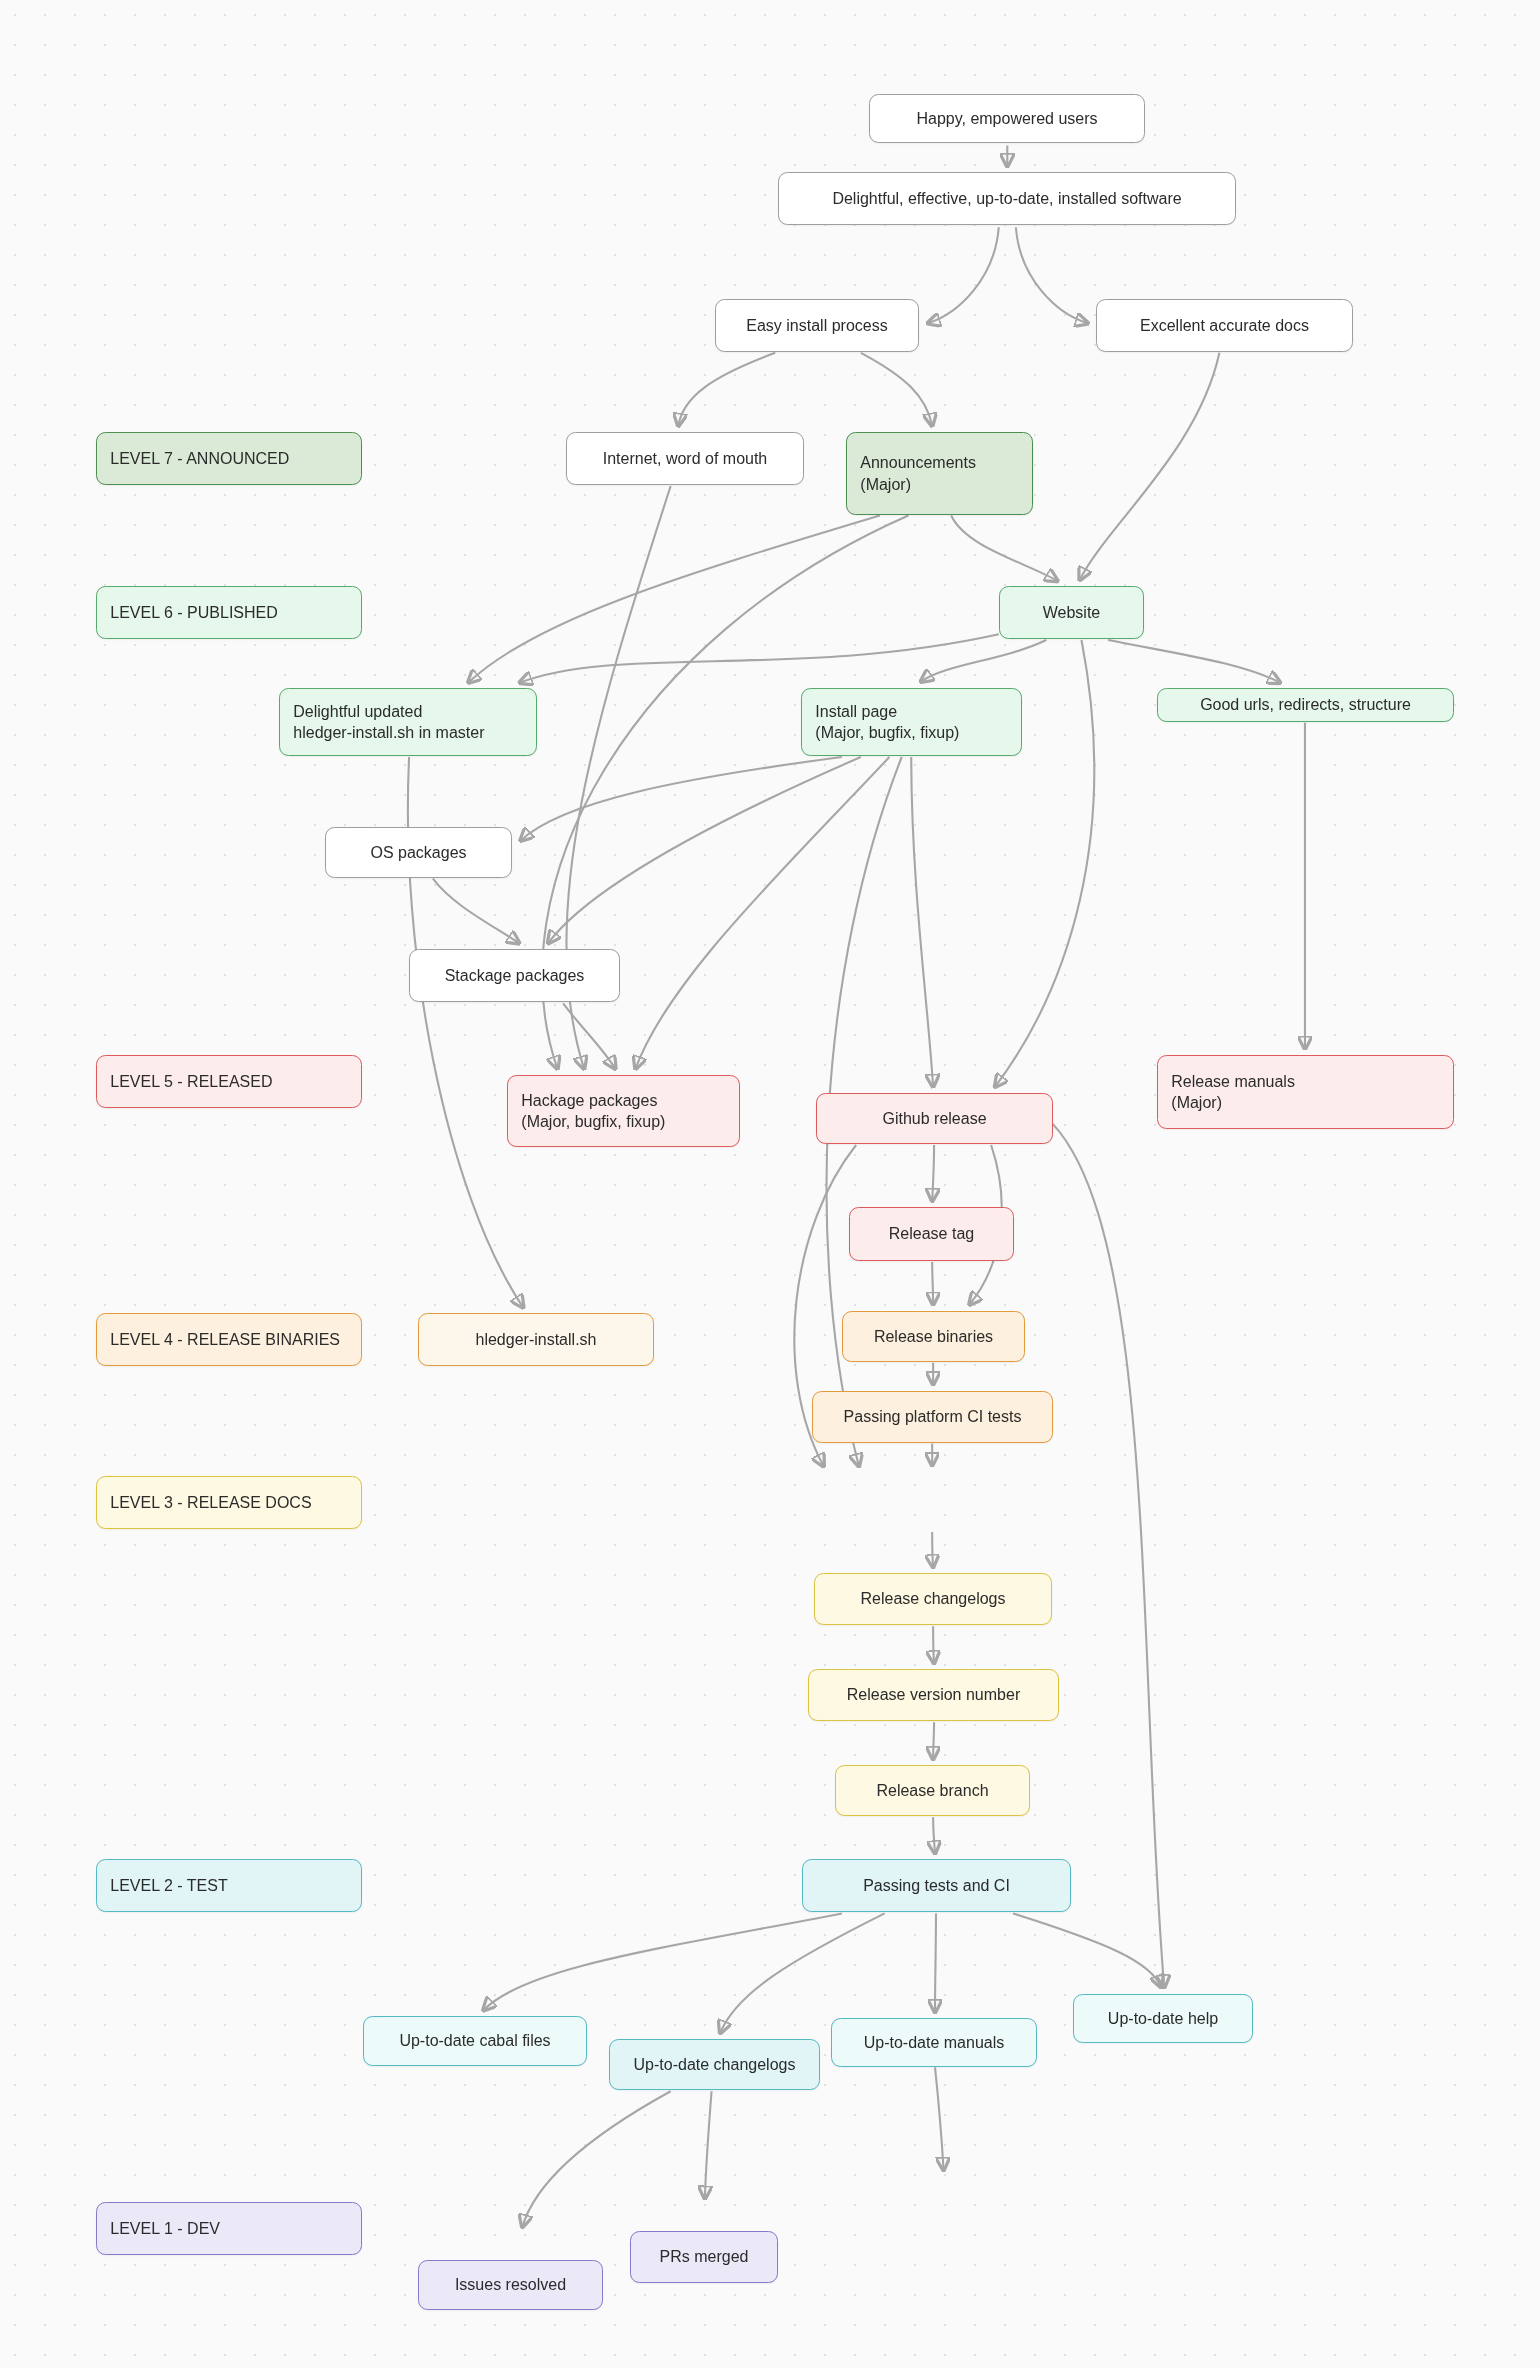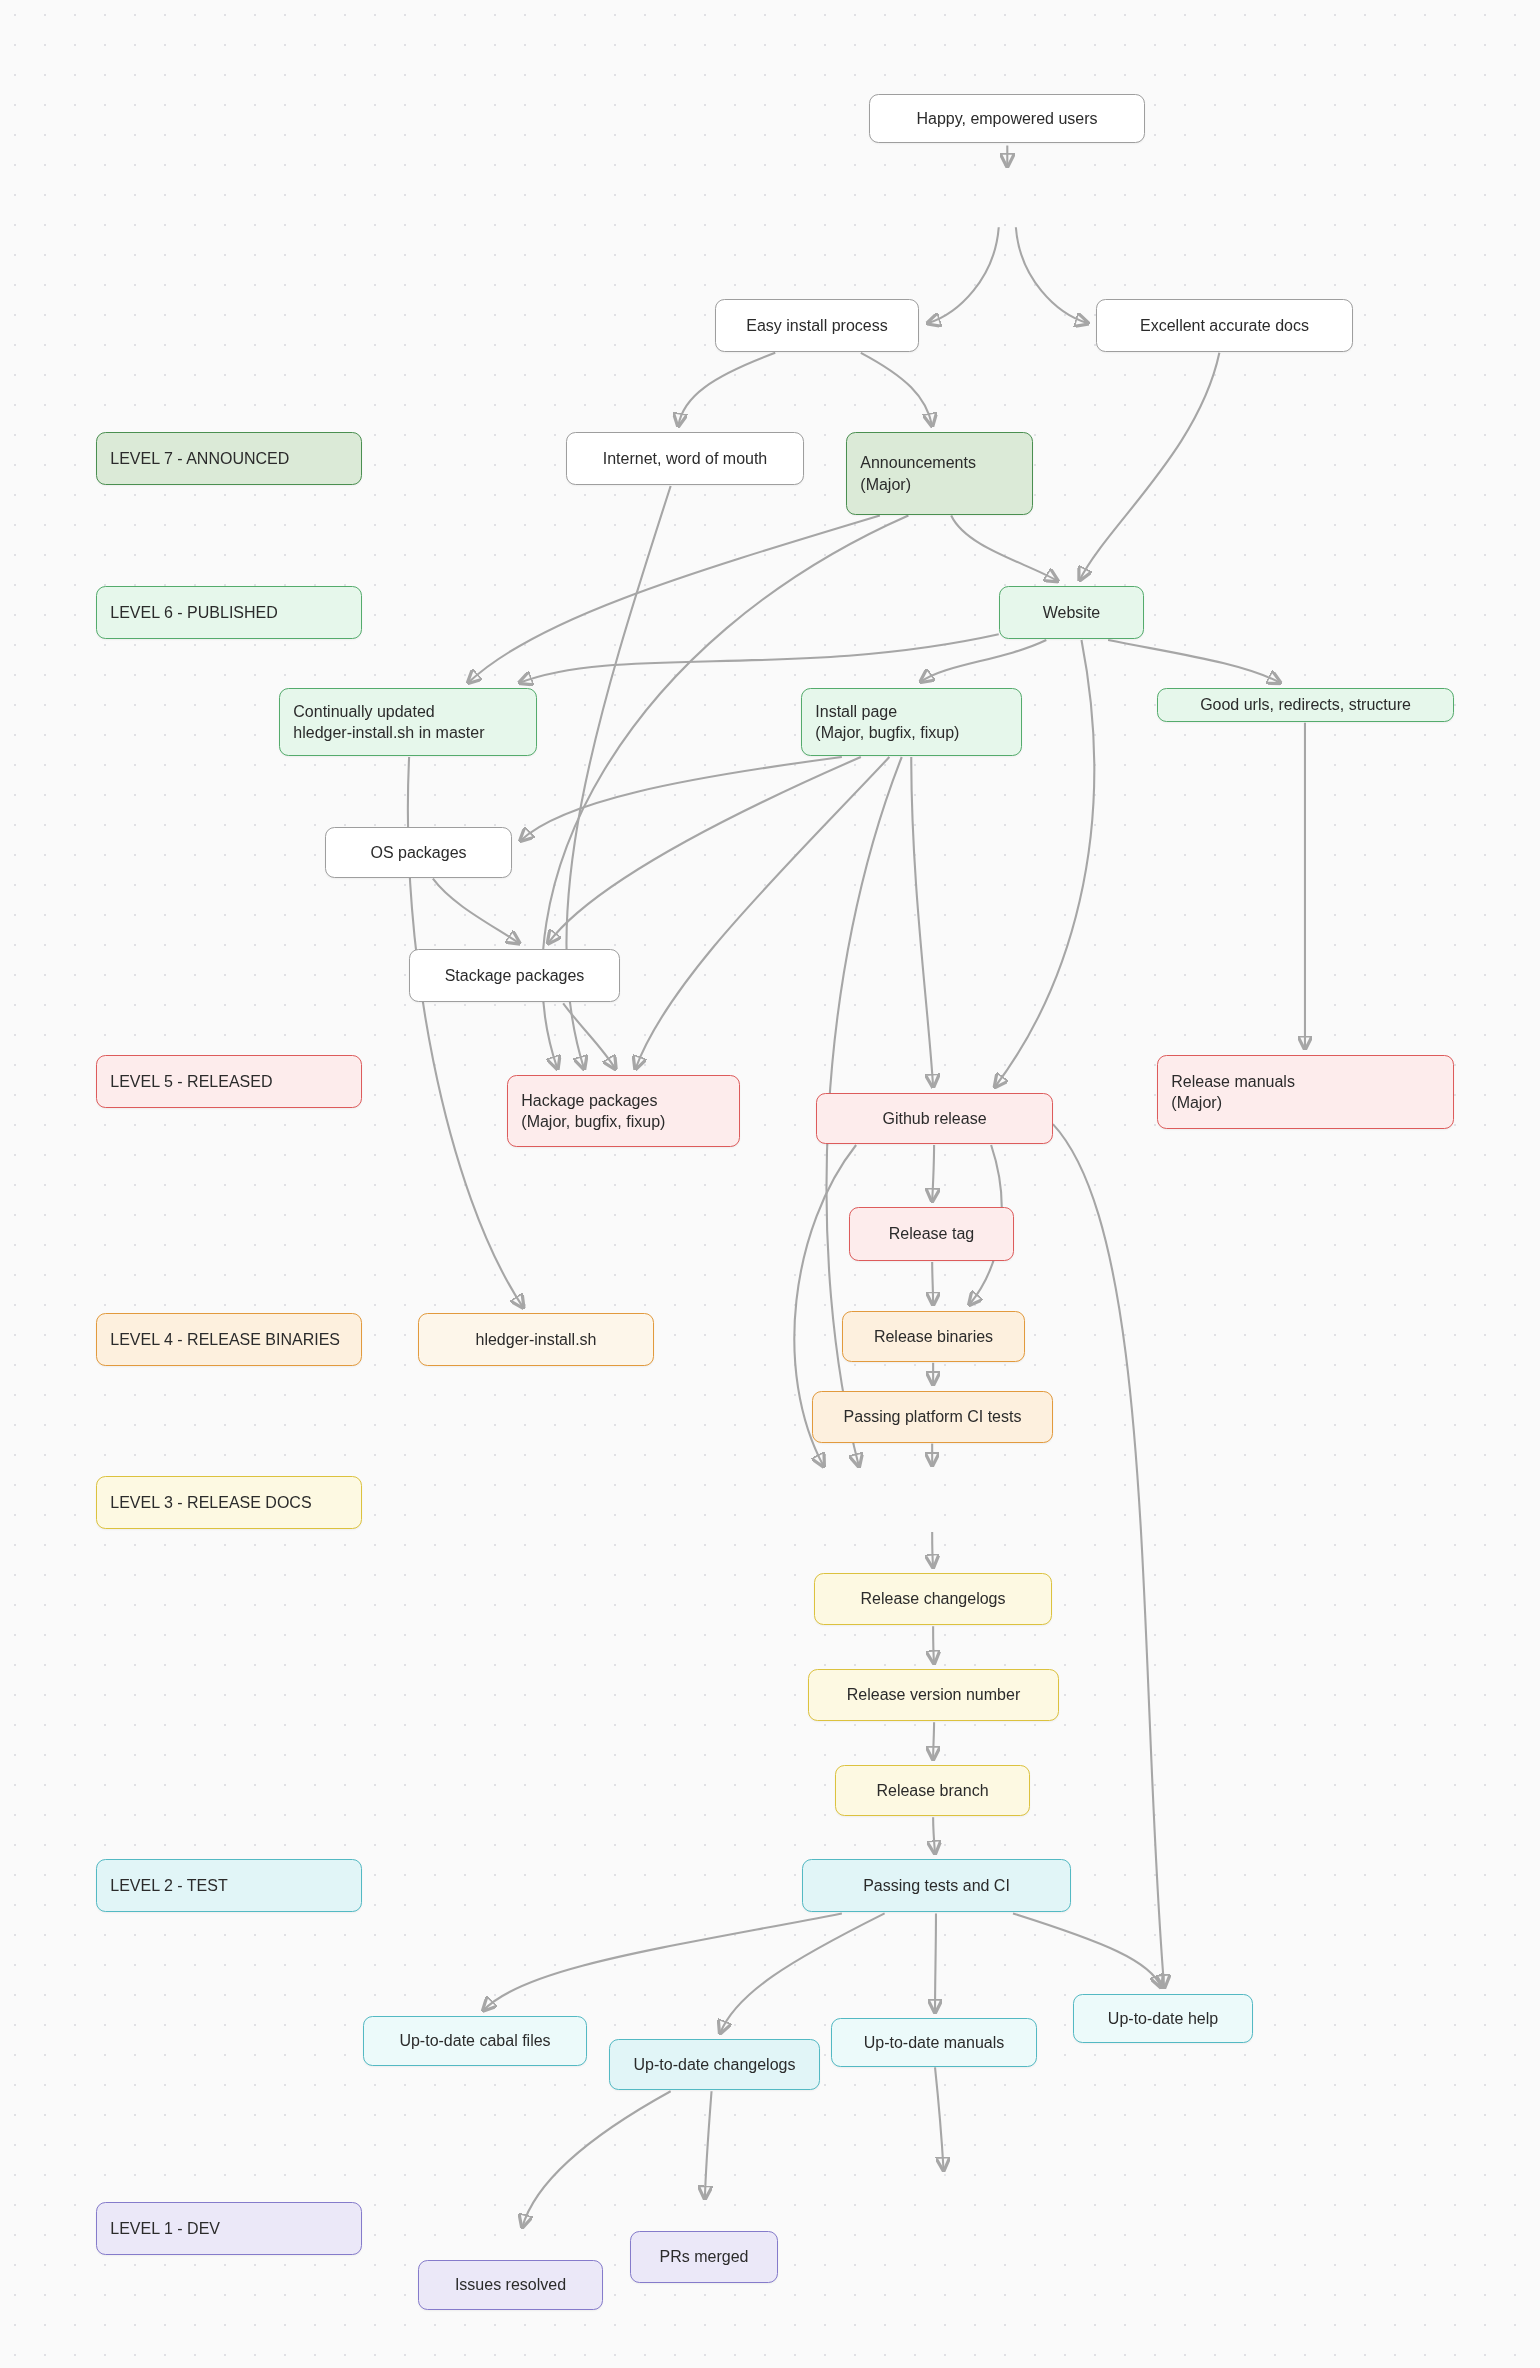--- a/index.html
+++ b/index.html
@@ -89,20 +89,23 @@
       <path marker-end="url(#arrow)" d="M1065 2012 C1160 2042 1210 2062 1221 2090"></path>
       <path marker-end="url(#arrow)" d="M983 2174 C987 2212 990 2248 992 2282"></path>
       <path marker-end="url(#arrow)" d="M748 2199 C745 2238 742 2276 741 2312"></path>
       <path marker-end="url(#arrow)" d="M705 2199 C616 2248 562 2296 549 2342"></path>
     </g>
   </svg>
 
   <div class="node c-white" style="left:869px;top:94px;width:276px;height:49px">
     <span>Happy, empowered users</span>
   </div>
+  <div class="node c-white" style="left:778px;top:172px;width:458px;height:53px">
+    <span>Delightful, effective, up-to-date, installed software</span>
+  </div>
   <div class="node c-white" style="left:715px;top:299px;width:204px;height:53px">
     <span>Easy install process</span>
   </div>
   <div class="node c-white" style="left:1096px;top:299px;width:257px;height:53px">
     <span>Excellent accurate docs</span>
   </div>
 
   <div class="node c-green7 left" style="left:96px;top:432px;width:266px;height:53px">
     <span>LEVEL 7 - ANNOUNCED</span>
   </div>
@@ -114,21 +117,21 @@
     <span>(Major)</span>
   </div>
 
   <div class="node c-green6 left" style="left:96px;top:586px;width:266px;height:53px">
     <span>LEVEL 6 - PUBLISHED</span>
   </div>
   <div class="node c-green6" style="left:999px;top:586px;width:145px;height:53px">
     <span>Website</span>
   </div>
   <div class="node c-green6 left" style="left:279px;top:688px;width:258px;height:68px">
-    <span>Continually updated</span>
+    <span>Delightful updated</span>
     <span>hledger-install.sh in master</span>
   </div>
   <div class="node c-green6 left" style="left:801px;top:688px;width:221px;height:68px">
     <span>Install page</span>
     <span>(Major, bugfix, fixup)</span>
   </div>
   <div class="node c-green6 slim" style="left:1157px;top:688px;width:297px;height:34px">
     <span>Good urls, redirects, structure</span>
   </div>
   <div class="node c-white" style="left:325px;top:827px;width:187px;height:51px">

